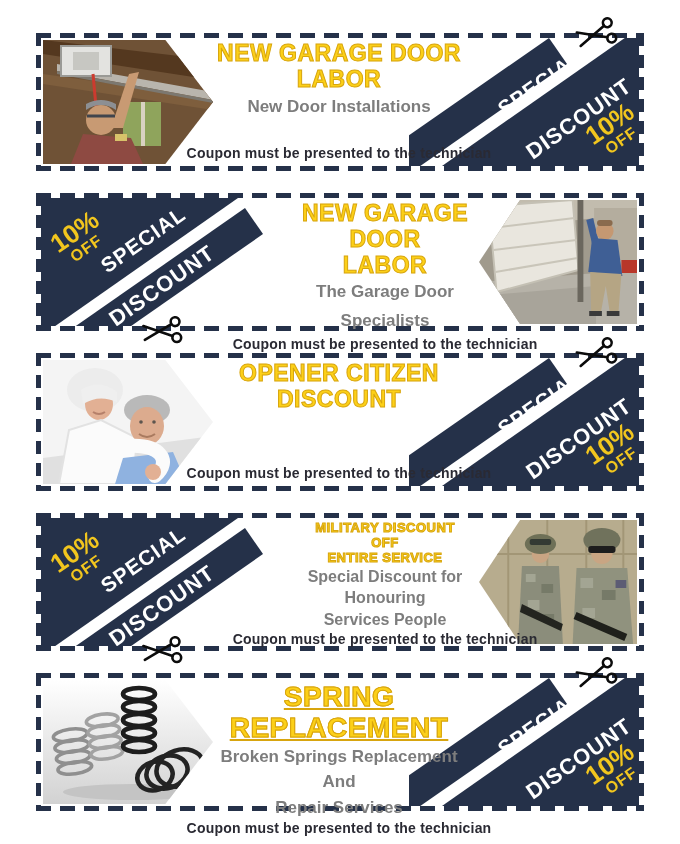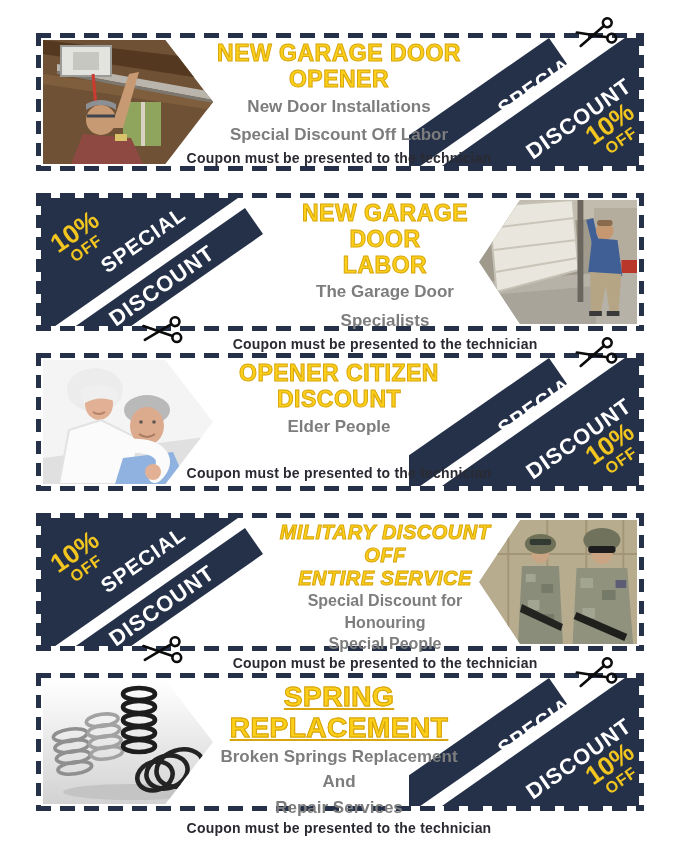--- a/index.html
+++ b/index.html
@@ -58,21 +58,21 @@
   .title {
     font-size:23px; font-weight:bold; letter-spacing:.5px; line-height:1.12;
     color:#fcd018;
     -webkit-text-stroke:1px #d8a50e;
     text-shadow:
       1px  1px 0 rgba(255,255,255,.85),
      -1px -1px 0 rgba(255,255,255,.85),
       1px -1px 0 rgba(255,255,255,.85),
      -1px  1px 0 rgba(255,255,255,.85);
   }
-  .coupon-4 .title { font-size:20px; line-height:1.15;font-style:italic; }
+  .coupon-4 .title { font-size:13px; line-height:1.15; }
   .coupon-5 .title { font-size:28px;text-decoration:underline; }
   .subs { flex:1; display:flex; flex-direction:column; justify-content:flex-start; }
   .sub { font-size:17px; font-weight:bold; color:#7d7d7d; line-height:1.7; }
   .coupon-4 .sub { font-size:16px; line-height:1.35; }
   .coupon-5 .sub { line-height:1.5; }
   .note { font-size:14px; font-weight:bold; color:#2a2a33; letter-spacing:.2px; white-space:nowrap; }
 
   
   .scissors { position:absolute; width:46px; height:30px; }
   .scissors svg { width:100%; height:100%; display:block; }
@@ -113,24 +113,23 @@
       </svg>
       <div class="rtext rtext-special">SPECIAL</div>
       <div class="rtext rtext-discount">DISCOUNT</div>
       <div class="tenoff">
         <div class="pct">10%</div>
         <div class="off">OFF</div>
       </div>
     </div>
 
     <div class="content content-imgleft">
-      <h2 class="title">NEW GARAGE DOOR OPENER</h2>
+      <h2 class="title">NEW GARAGE DOOR LABOR</h2>
       <div class="subs">
         <div class="sub">New Door Installations</div>
-        <div class="sub">Special Discount Off Labor</div>
       </div>
       <div class="note">Coupon must be presented to the technician</div>
     </div>
 
     <div class="scissors scissors-tr">
       <svg viewBox="0 0 46 30">
         <g stroke="#0c0c0c" stroke-width="2.6" fill="none" stroke-linecap="round">
           <circle cx="36" cy="7" r="4.4"></circle>
             <circle cx="36" cy="23" r="4.4"></circle>
           <path d="M32 9 L4 22"></path>
@@ -228,21 +227,20 @@
       <div class="rtext rtext-discount">DISCOUNT</div>
       <div class="tenoff">
         <div class="pct">10%</div>
         <div class="off">OFF</div>
       </div>
     </div>
 
     <div class="content content-imgleft">
       <h2 class="title">OPENER CITIZEN DISCOUNT</h2>
       <div class="subs">
-        <div class="sub">Elder People</div>
       </div>
       <div class="note">Coupon must be presented to the technician</div>
     </div>
 
     <div class="scissors scissors-tr">
       <svg viewBox="0 0 46 30">
         <g stroke="#0c0c0c" stroke-width="2.6" fill="none" stroke-linecap="round">
           <circle cx="36" cy="7" r="4.4"></circle>
             <circle cx="36" cy="23" r="4.4"></circle>
           <path d="M32 9 L4 22"></path>
@@ -292,21 +290,21 @@
     </div>
 
     <div class="content content-imgright">
       <h2 class="title">
         <div>MILITARY DISCOUNT</div>
         <div>OFF</div>
         <div>ENTIRE SERVICE</div>
       </h2>
       <div class="subs">
         <div class="sub">Special Discount for Honouring</div>
-        <div class="sub">Special People</div>
+        <div class="sub">Services People</div>
       </div>
       <div class="note">Coupon must be presented to the technician</div>
     </div>
 
     <div class="scissors scissors-bl">
       <svg viewBox="0 0 46 30">
         <g stroke="#0c0c0c" stroke-width="2.6" fill="none" stroke-linecap="round">
           <circle cx="36" cy="7" r="4.4"></circle>
             <circle cx="36" cy="23" r="4.4"></circle>
           <path d="M32 9 L4 22"></path>

